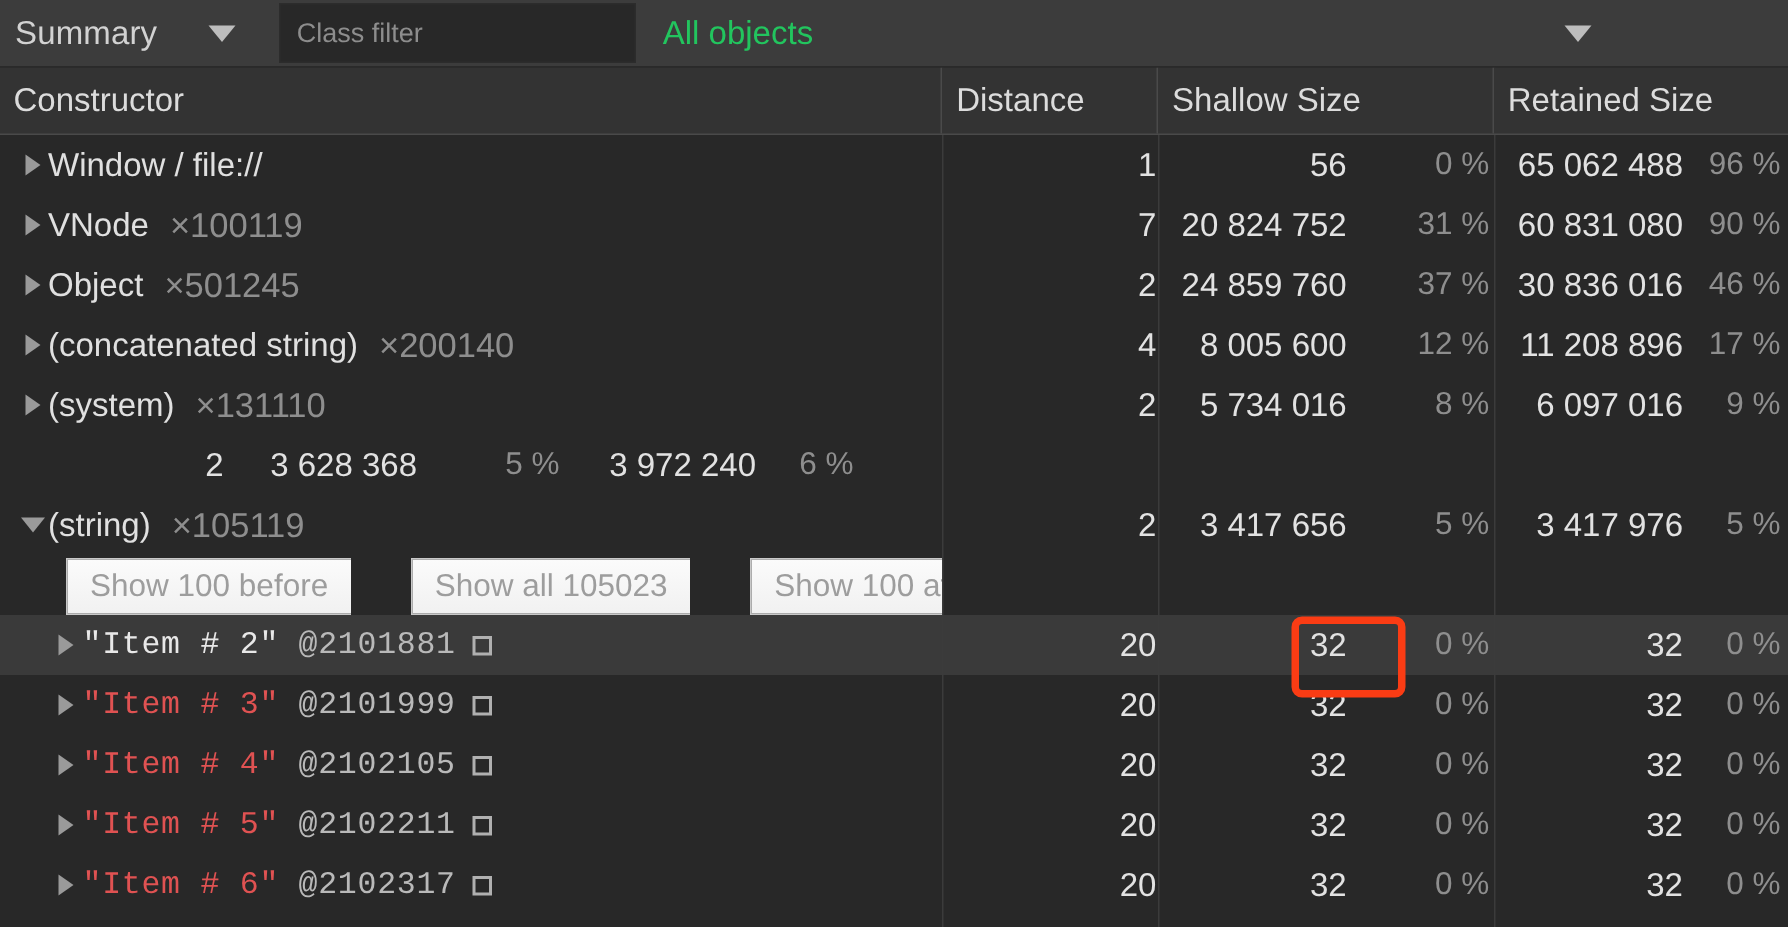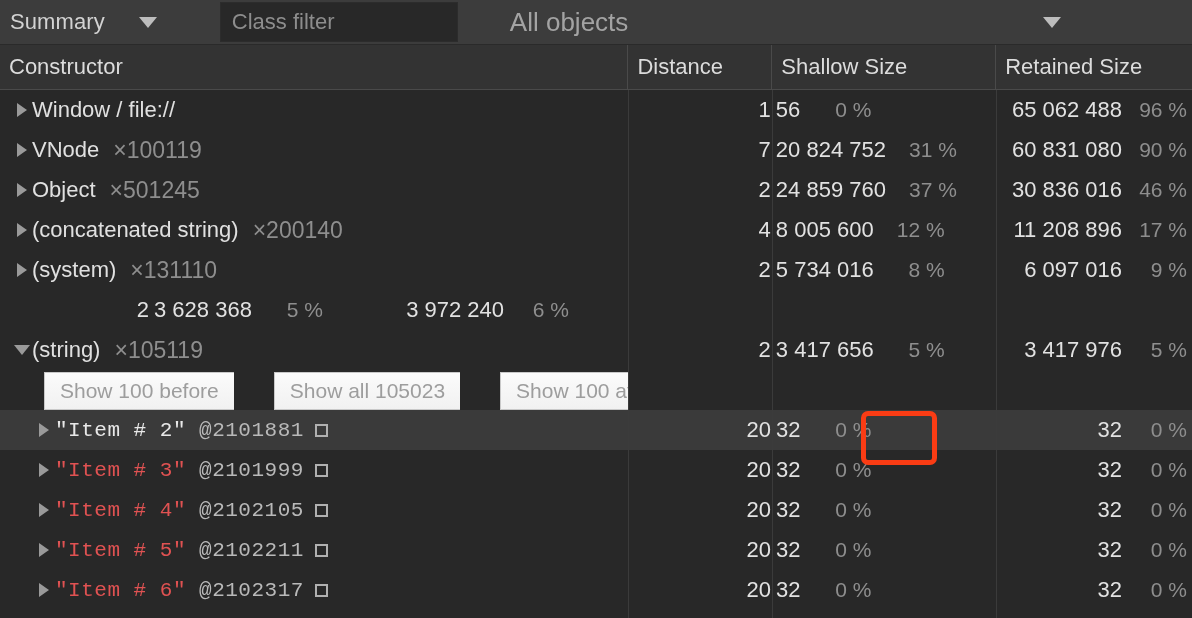--- a/index.html
+++ b/index.html
@@ -18,21 +18,20 @@
 
   
   .toolbar {
     height: 45px;
     background: #3c3c3c;
     border-bottom: 1px solid #2a2a2a;
     display: flex;
     align-items: center;
     box-sizing: border-box;
     position: relative;
-    gap: 34px;
   }
   .tb-select {
     display: flex;
     align-items: center;
     height: 100%;
     padding: 0 0 0 10px;
     cursor: default;
   }
   .tb-select .lbl {
     font-size: 22px;
@@ -51,36 +50,36 @@
     height: 40px;
     margin-left: 29px;
     background: #282828;
     border: 1px solid #2c2c2c;
     box-sizing: border-box;
     display: flex;
     align-items: center;
     padding-left: 11px;
   }
   .class-filter .ph {
-    font-size: 22px;
+    font-size: 18px;
     color: #8d8d8d;
   }
   .obj-select {
     flex: 1;
     height: 100%;
     display: flex;
     align-items: center;
     justify-content: space-between;
     padding-left: 18px;
     padding-right: 0;
     cursor: default;
   }
   .obj-select .lbl {
-    font-size: 26px;
-    color: #a3a3a3;
+    font-size: 22px;
+    color: #22c55e;
   }
   .obj-select .caret {
     margin-left: 0;
     margin-right: 131px;
   }
 
   
   .grid {
     position: relative;
     height: 573px;
@@ -139,21 +138,21 @@
   .cell {
     box-sizing: border-box;
     display: flex;
     align-items: center;
     height: 100%;
     overflow: hidden;
     white-space: nowrap;
   }
   .c-constructor { width: 629px; padding-left: 4px; }
   .c-distance    { width: 144px; justify-content: flex-end; padding-right: 5px; }
-  .c-shallow     { width: 224px; justify-content: flex-start; padding-right: 5px; }
+  .c-shallow     { width: 224px; justify-content: flex-end; padding-right: 5px; gap: 24px; }
   .c-retained    { width: 196px; justify-content: flex-end; padding-right: 5px; }
 
   .num {
     font-size: 22px;
     color: #e2e2e2;
   }
   .pct {
     font-size: 21px;
     color: #8e8e8e;
     width: 68px;

